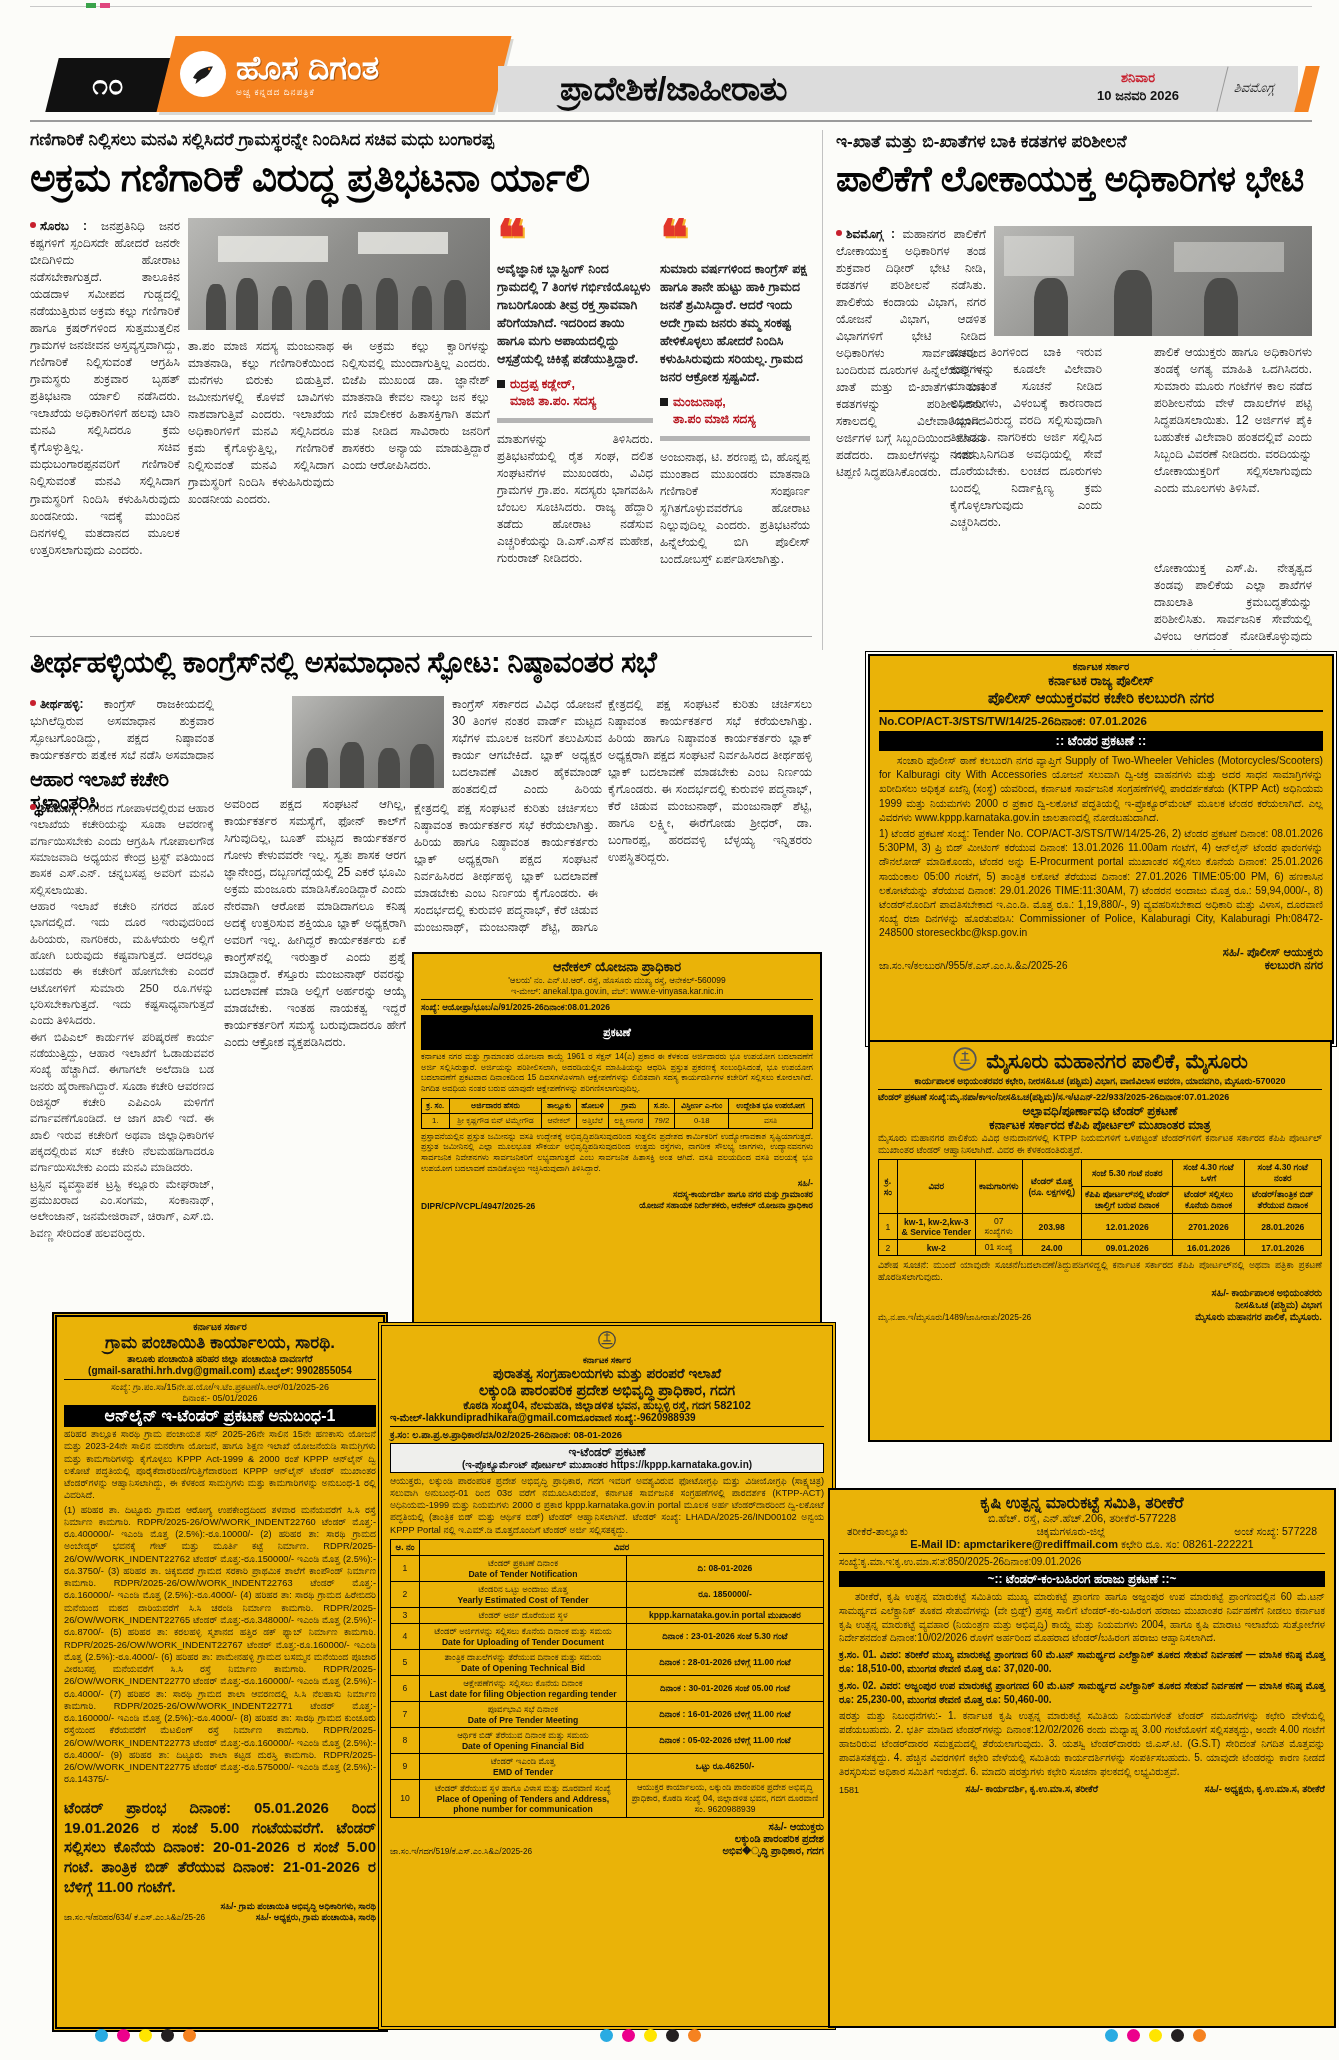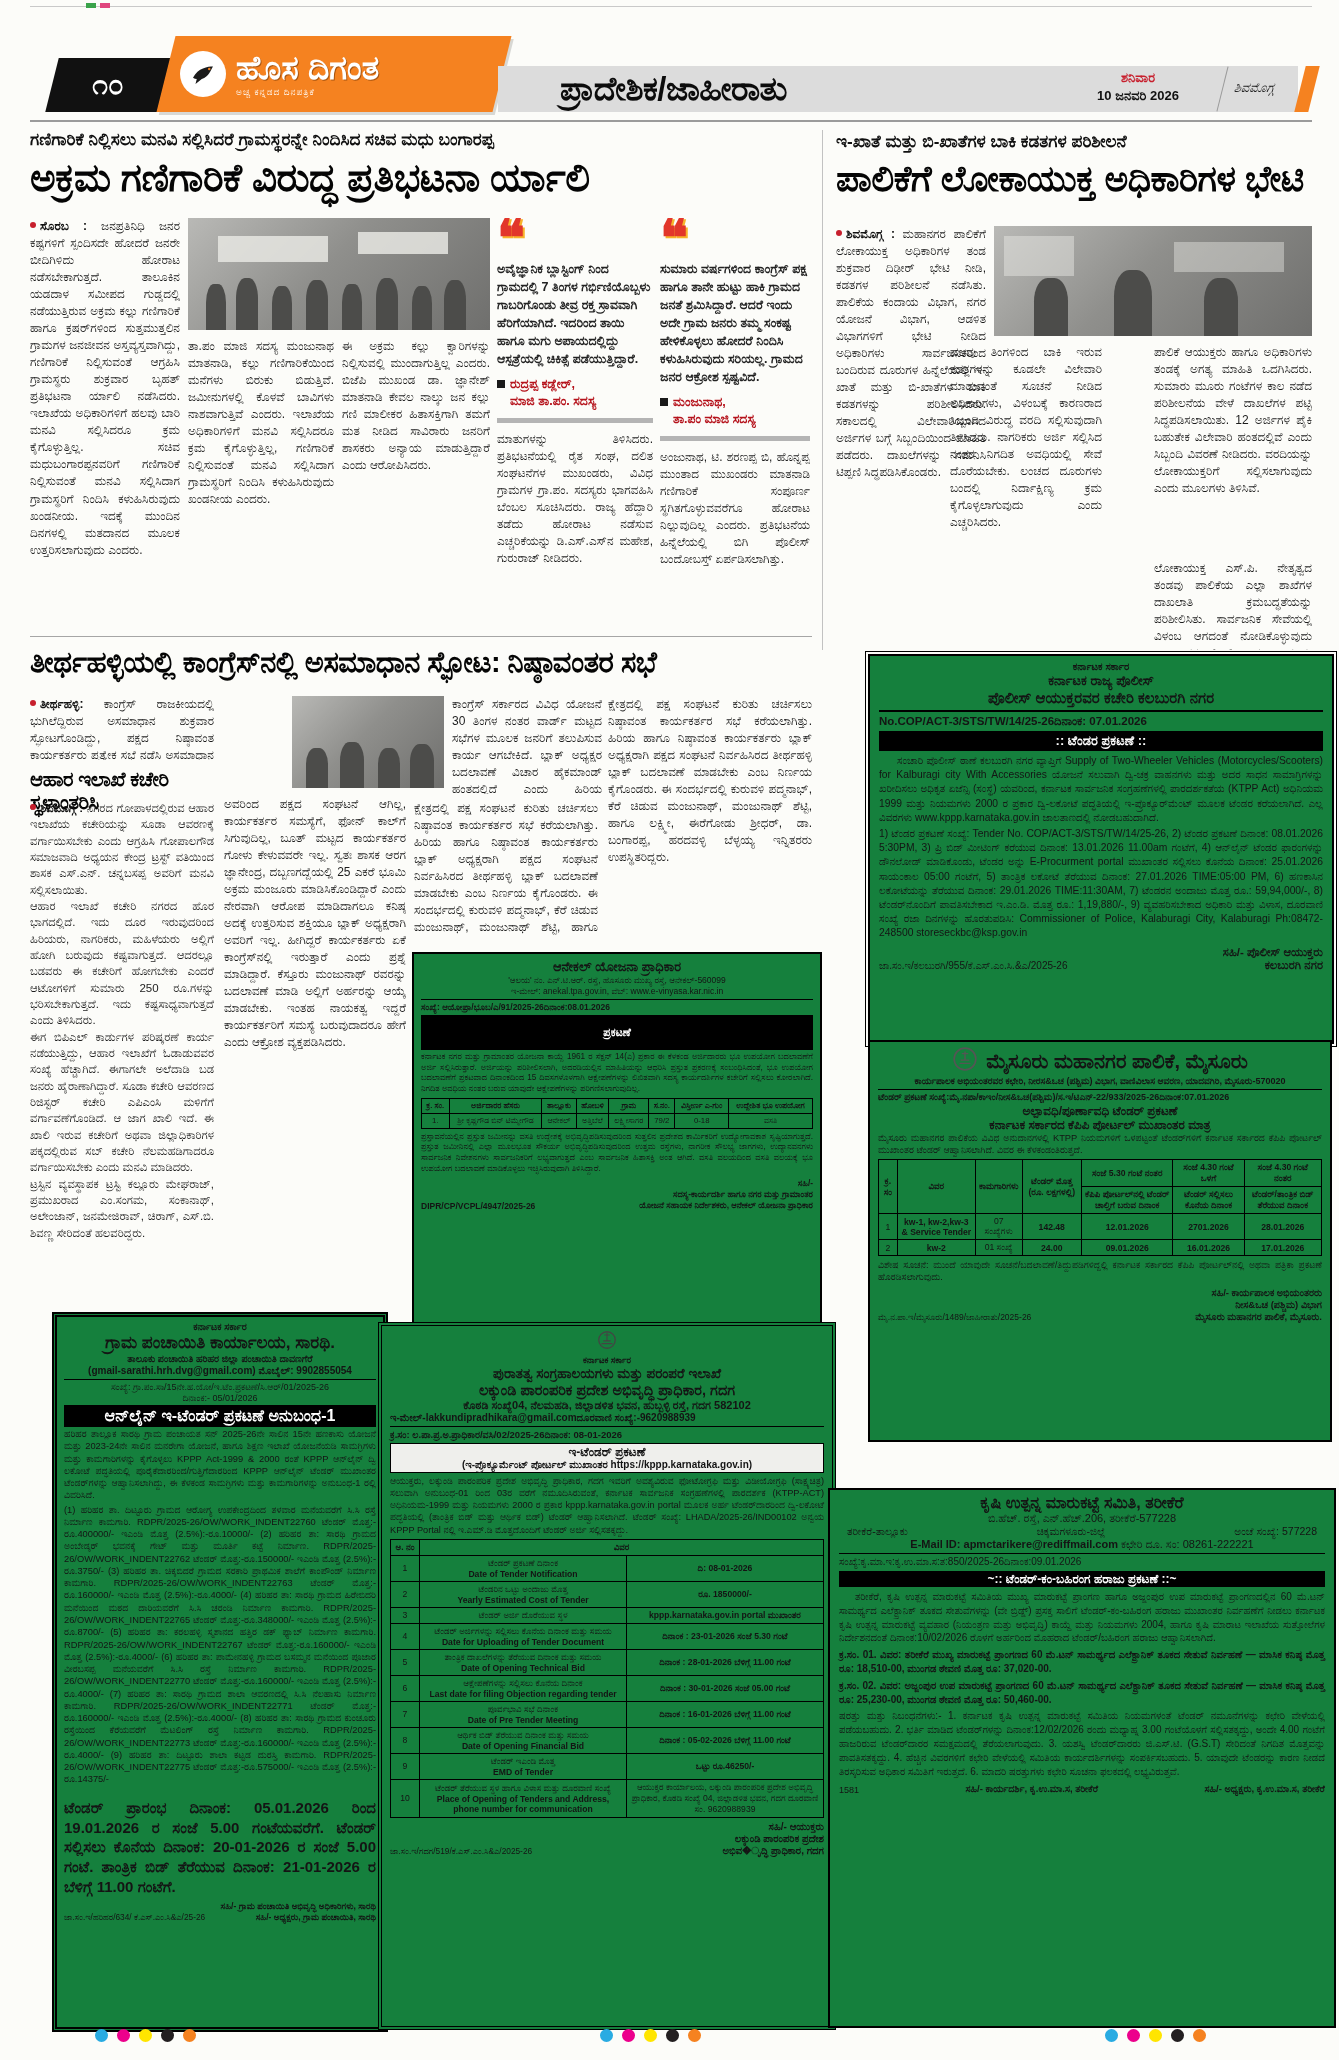--- a/index.html
+++ b/index.html
@@ -16,21 +16,21 @@
   .hl{font-weight:bold;color:#050505;letter-spacing:-.5px;}
   .photo{background:linear-gradient(135deg,#b9b9b6 0%,#8f8f8c 45%,#6f6f6d 100%);position:absolute;overflow:hidden;}
   .photo .banner{position:absolute;background:#e6e6e2;opacity:.85;}
   .photo .fig{position:absolute;background:#4c4c4a;border-radius:40% 40% 0 0;}
   .qmark{color:#e2362b;font-size:52px;line-height:.8;font-family:"Liberation Serif","DejaVu Serif",serif;
          font-weight:bold;text-shadow:2px 2px 0 #f7b32b;}
   .qtext{font-weight:bold;font-size:12.5px;line-height:1.45;color:#222;}
   .qattr{font-weight:bold;color:#b5121b;font-size:12.5px;line-height:1.35;}
   .qattr .sq{display:inline-block;width:8px;height:8px;background:#1a1a1a;margin-right:5px;}
   .qdiv{height:5px;background:#b4b4b4;margin:8px 0;}
-  .box{position:absolute;background:#15803d;}
+  .box{position:absolute;background:#eab308;}
   .bd2{border:2px solid #000;}
   .bdd{border:5px double #000;}
   .bdd2{border:4px double #000;}
   .bar{background:#000;color:#fff;font-weight:bold;text-align:center;}
   .cen{text-align:center;}
   .refrow{display:flex;font-weight:bold;}
   table{border-collapse:collapse;width:100%;}
   th,td{border:1px solid #000;padding:2px 3px;vertical-align:middle;}
   .vrule{position:absolute;width:1px;background:#c2c2c2;}
   .hrule{position:absolute;height:1px;background:#a6a6a6;}
@@ -264,21 +264,21 @@
       </tr>
       <tr>
         <th>ಕೆಪಿಪಿ ಪೋರ್ಟಲ್‌ನಲ್ಲಿ ಟೆಂಡರ್ ಚಾಲ್ತಿಗೆ ಬರುವ ದಿನಾಂಕ</th>
         <th>ಟೆಂಡರ್ ಸಲ್ಲಿಸಲು ಕೊನೆಯ ದಿನಾಂಕ</th>
         <th>ಟೆಂಡರ್/ತಾಂತ್ರಿಕ ಬಿಡ್ ತೆರೆಯುವ ದಿನಾಂಕ</th>
       </tr>
       <tr>
         <td class="cen">1</td>
         <td class="cen" style="font-weight:bold">kw-1, kw-2,kw-3 &amp; Service Tender</td>
         <td class="cen">07 ಸಂಖ್ಯೆಗಳು</td>
-        <td class="cen" style="font-weight:bold">142.48</td>
+        <td class="cen" style="font-weight:bold">203.98</td>
         <td class="cen" style="font-weight:bold">12.01.2026</td>
         <td class="cen" style="font-weight:bold">2701.2026</td>
         <td class="cen" style="font-weight:bold">28.01.2026</td>
       </tr>
       <tr>
         <td class="cen">2</td>
         <td class="cen" style="font-weight:bold">kw-2</td>
         <td class="cen">01 ಸಂಖ್ಯೆ</td>
         <td class="cen" style="font-weight:bold">24.00</td>
         <td class="cen" style="font-weight:bold">09.01.2026</td>

